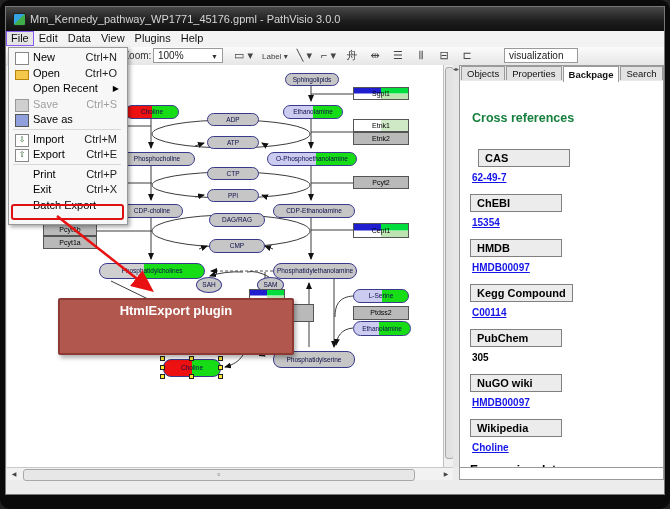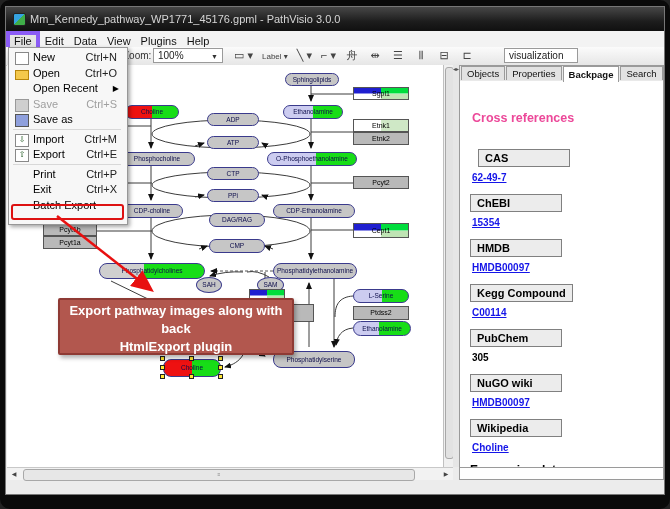--- a/index.html
+++ b/index.html
@@ -6,37 +6,37 @@
   #screen{position:relative;width:670px;height:509px;background:#0a0a0a;border-radius:10px;overflow:hidden;
           font-family:"Liberation Sans",sans-serif;-webkit-font-smoothing:antialiased;}
   
   #window{position:absolute;left:5px;top:6px;width:660px;height:489px;background:#ececec;border:1px solid #777;box-sizing:border-box;}
   #titlebar{position:absolute;left:0;top:0;width:100%;height:24px;background:linear-gradient(#474747,#1d1d1d 60%,#101010);
             color:#d6d6d6;font-size:11px;line-height:24px;}
   #titlebar .t{margin-left:24px;margin-top:18px;}
   #app-icon{position:absolute;left:7px;top:6px;width:11px;height:11px;background:linear-gradient(135deg,#35a3e0 50%,#3fae49 50%);border-radius:2px;border:1px solid #222;}
   #menubar{position:absolute;left:0;top:24px;width:100%;height:16px;background:#f3f3f3;border-bottom:1px solid #d0d0d0;font-size:11px;}
   .menu-item{display:inline-block;padding:0 5px;line-height:15px;color:#111;}
-  .menu-item.pressed{border:4px solid #8b5cf6;background:#e4e4e4;line-height:13px;padding:0 4px;}
+  .menu-item.pressed{border:1px solid #8b5cf6;background:#e4e4e4;line-height:13px;padding:0 4px;}
   #toolbar{position:absolute;left:0;top:40px;width:100%;height:18px;background:linear-gradient(#fbfbfb,#e6e6e6);border-bottom:1px solid #c4c4c4;font-size:10px;color:#222;}
   .tb{position:absolute;top:1px;height:15px;line-height:15px;}
   .combo{background:#fff;border:1px solid #9a9a9a;font-size:10px;padding-left:4px;line-height:14px;height:15px;box-sizing:border-box;}
   .caret{display:inline-block;font-size:7px;color:#333;vertical-align:1px;margin-left:3px;}
   .tbtn{display:inline-block;min-width:14px;text-align:center;color:#444;font-size:11px;}
   
   #canvas{position:absolute;left:1px;top:58px;width:446px;height:402px;background:#fff;overflow:hidden;border-right:1px solid #bbb;}
   #vscroll{position:absolute;left:437px;top:58px;width:10px;height:402px;background:#f0f0f0;border-left:1px solid #c0c0c0;box-sizing:border-box;}
   #vthumb{position:absolute;left:1px;top:2px;width:7px;height:390px;background:#e2e2e2;border:1px solid #a8a8a8;border-radius:3px;}
   #splitter{position:absolute;left:447px;top:58px;width:6px;height:402px;background:#e6e6e6;font-size:6px;color:#555;text-align:center;}
   #sidepanel{position:absolute;left:453px;top:58px;width:205px;height:402px;background:#fff;border:1px solid #9a9a9a;box-sizing:border-box;}
   #tabs{position:absolute;left:0;top:0;width:100%;height:15px;background:#e9e9e9;font-size:9.5px;}
   .tab{display:inline-block;padding:0 5px;line-height:13px;border:1px solid #9a9a9a;border-bottom:none;background:#e2e2e2;color:#111;margin-left:1px;vertical-align:top;}
   .tab.active{background:#fff;line-height:15px;font-weight:bold;position:relative;z-index:2;}
   #panel-content{position:absolute;left:0;top:15px;width:100%;height:387px;background:#fff;overflow:hidden;}
-  #xref-heading{position:absolute;left:12px;top:30px;font-size:12.5px;font-weight:bold;color:#ec4899;}
+  #xref-heading{position:absolute;left:12px;top:30px;font-size:12.5px;font-weight:bold;color:#15803d;}
   .xsec-title{position:absolute;left:10px;min-width:78px;padding:2px 6px;background:#ececec;border:1px solid #808080;font-size:11px;font-weight:bold;color:#000;white-space:nowrap;}
   .xsec-val{position:absolute;left:12px;font-size:10px;font-weight:bold;}
   .xlink{color:#1515e8;text-decoration:underline;}
   #expr-heading{position:absolute;left:10px;top:382px;font-size:12px;font-weight:bold;color:#000;}
   
   #hscroll{position:absolute;left:1px;top:460px;width:446px;height:13px;background:#f2f2f2;border-top:1px solid #c8c8c8;box-sizing:border-box;}
   .harrow{position:absolute;top:1px;width:12px;height:10px;font-size:6px;line-height:10px;text-align:center;color:#444;}
   #hthumb{position:absolute;left:16px;top:1px;width:390px;height:10px;background:#e7e7e7;border:1px solid #a8a8a8;border-radius:3px;font-size:5px;line-height:9px;text-align:center;color:#888;}
   #panel-bottom{position:absolute;left:453px;top:460px;width:205px;height:13px;background:#fff;border:1px solid #9a9a9a;box-sizing:border-box;}
   #statusbar{position:absolute;left:0;top:473px;width:100%;height:14px;background:#efefef;border-top:1px solid #bbb;font-size:9.5px;line-height:14px;color:#111;padding-left:3px;box-sizing:border-box;white-space:nowrap;}
@@ -261,21 +261,20 @@
           <span class="lab">Exit</span>
           <span class="sc">Ctrl+X</span>
         </div>
         <div class="fm-item" style="top: 149.5px;">
           <span class="lab">Batch Export</span>
         </div>
         <div id="batch-box"></div>
       </div>
 
     <div id="callout" style="padding-top:2px;">
-      <div>Export pathway images along with back</div>
       <div>HtmlExport plugin</div>
     </div>
   </div>
 
   <svg id="arrow-layer">
     <defs>
       <marker id="rah" markerWidth="9" markerHeight="8" refX="7" refY="4" orient="auto">
         <path d="M0,0 L9,4 L0,8 z" fill="#e81010"></path>
       </marker>
     </defs>

